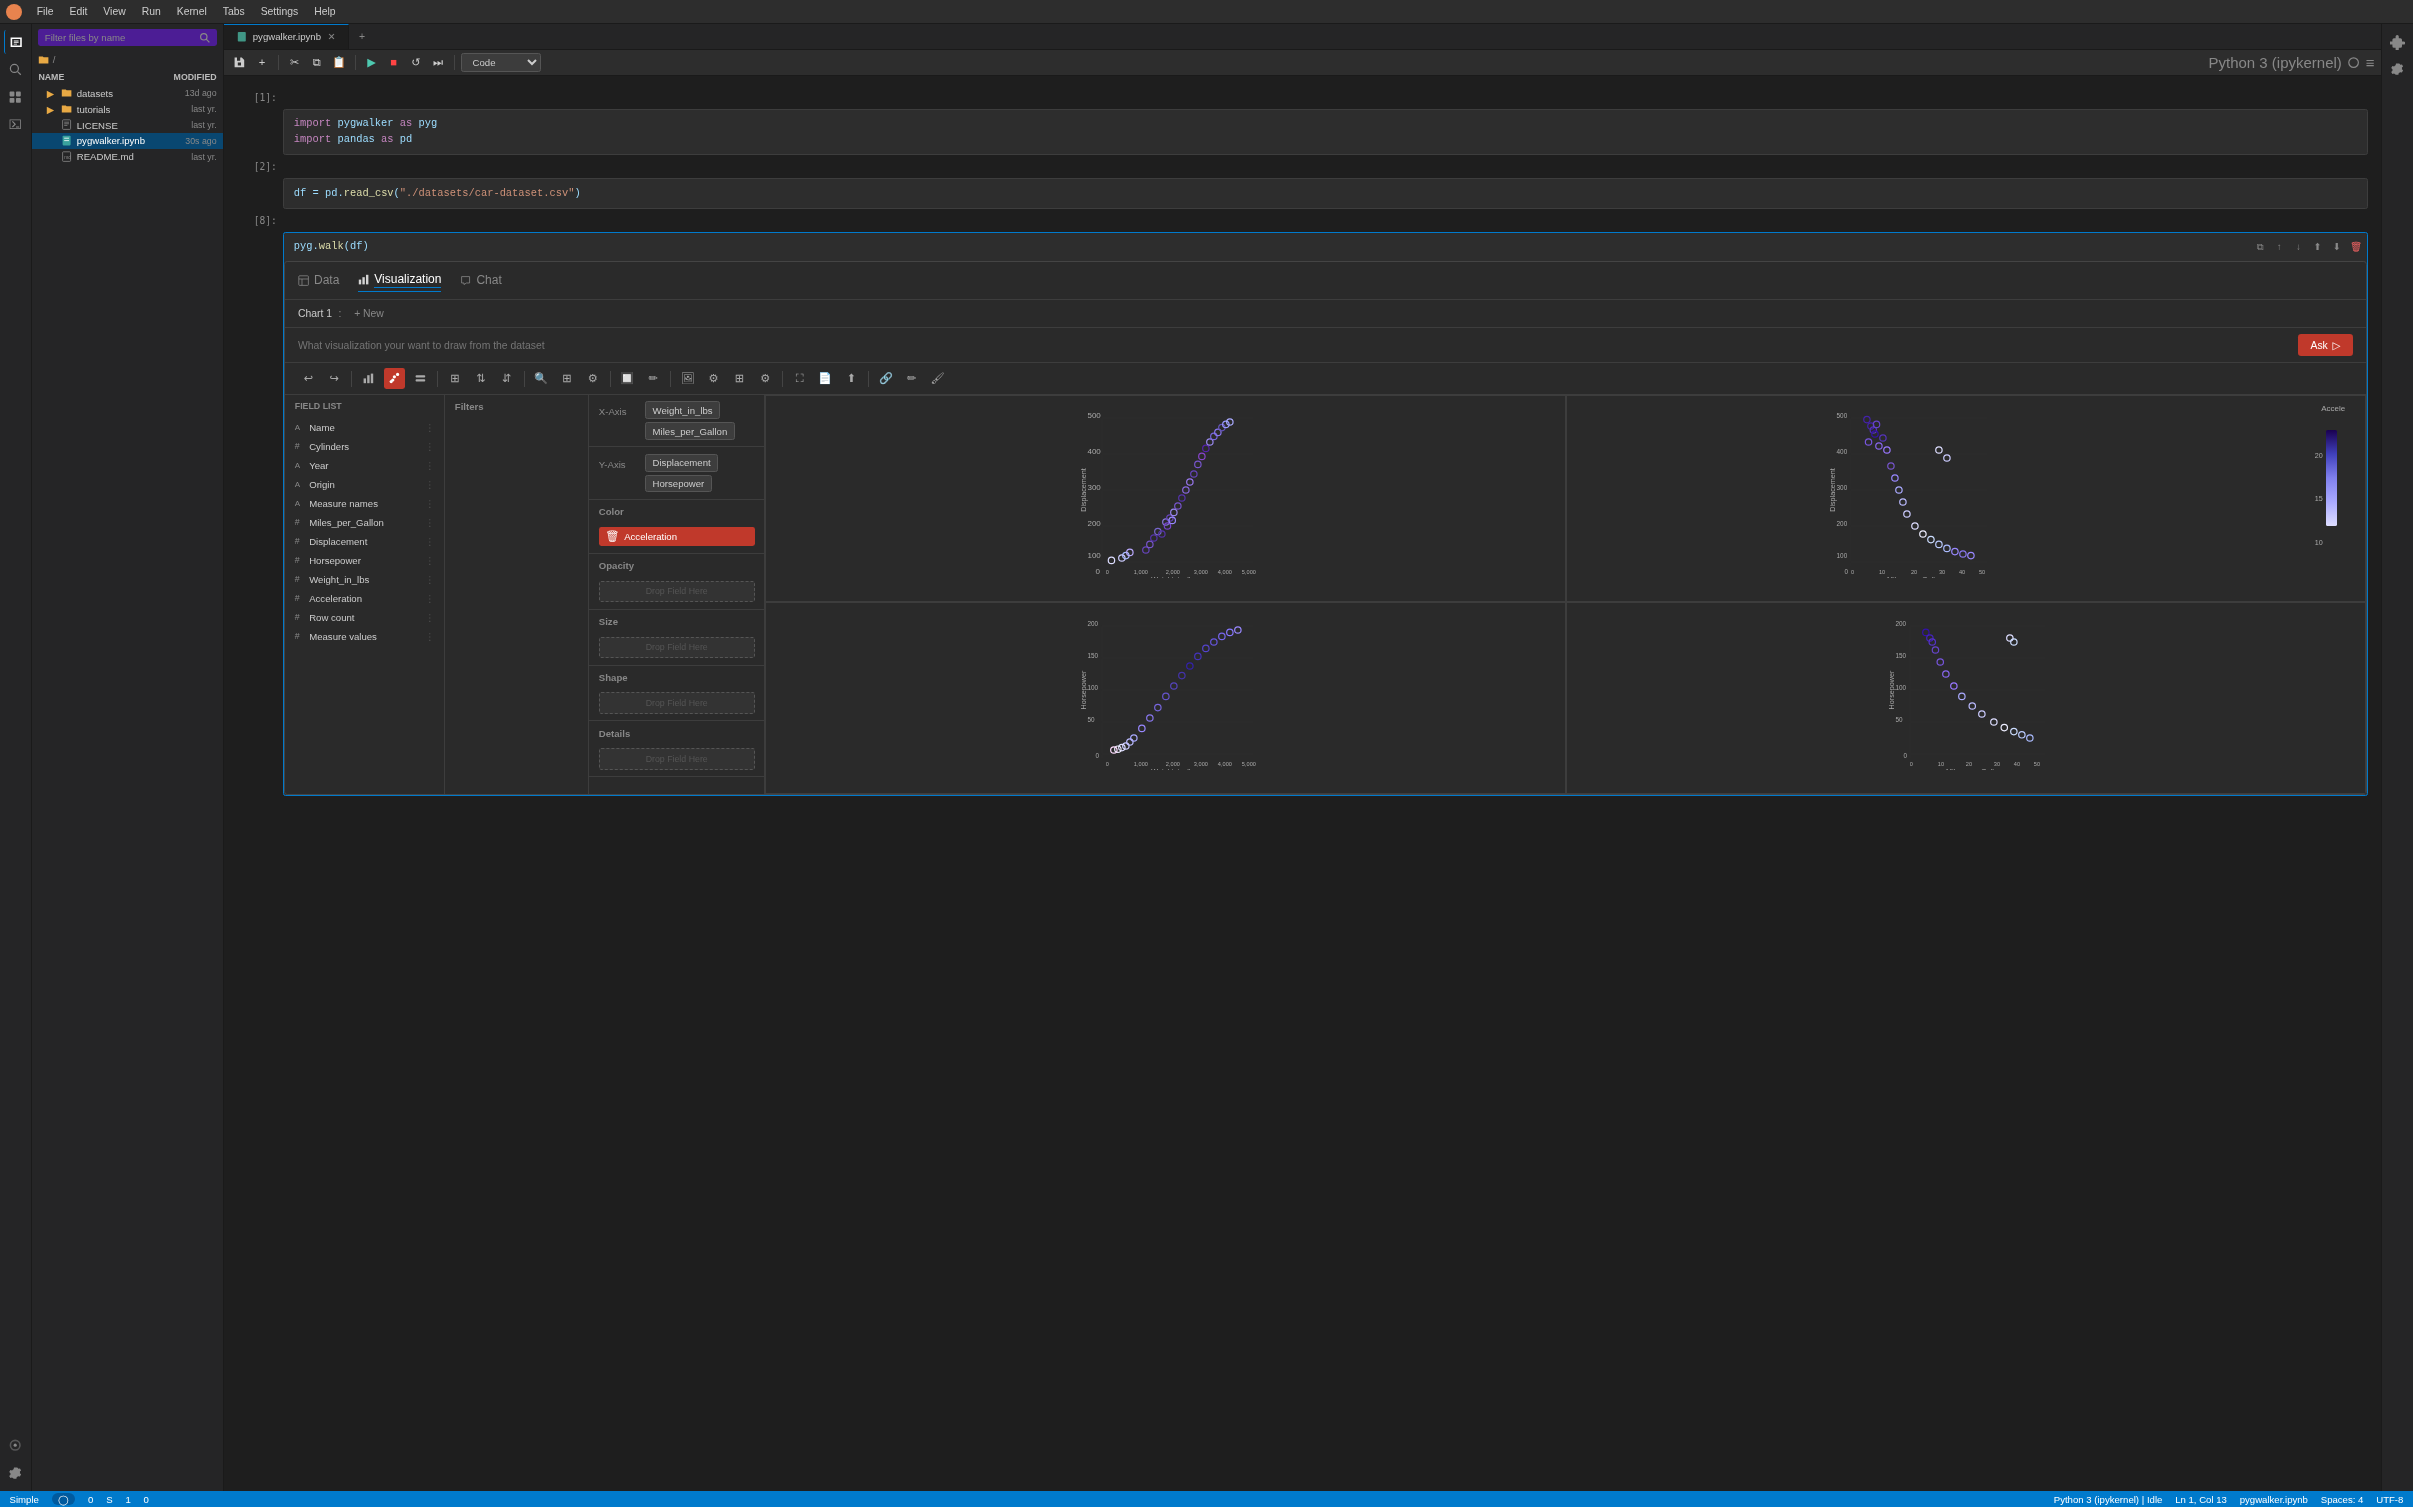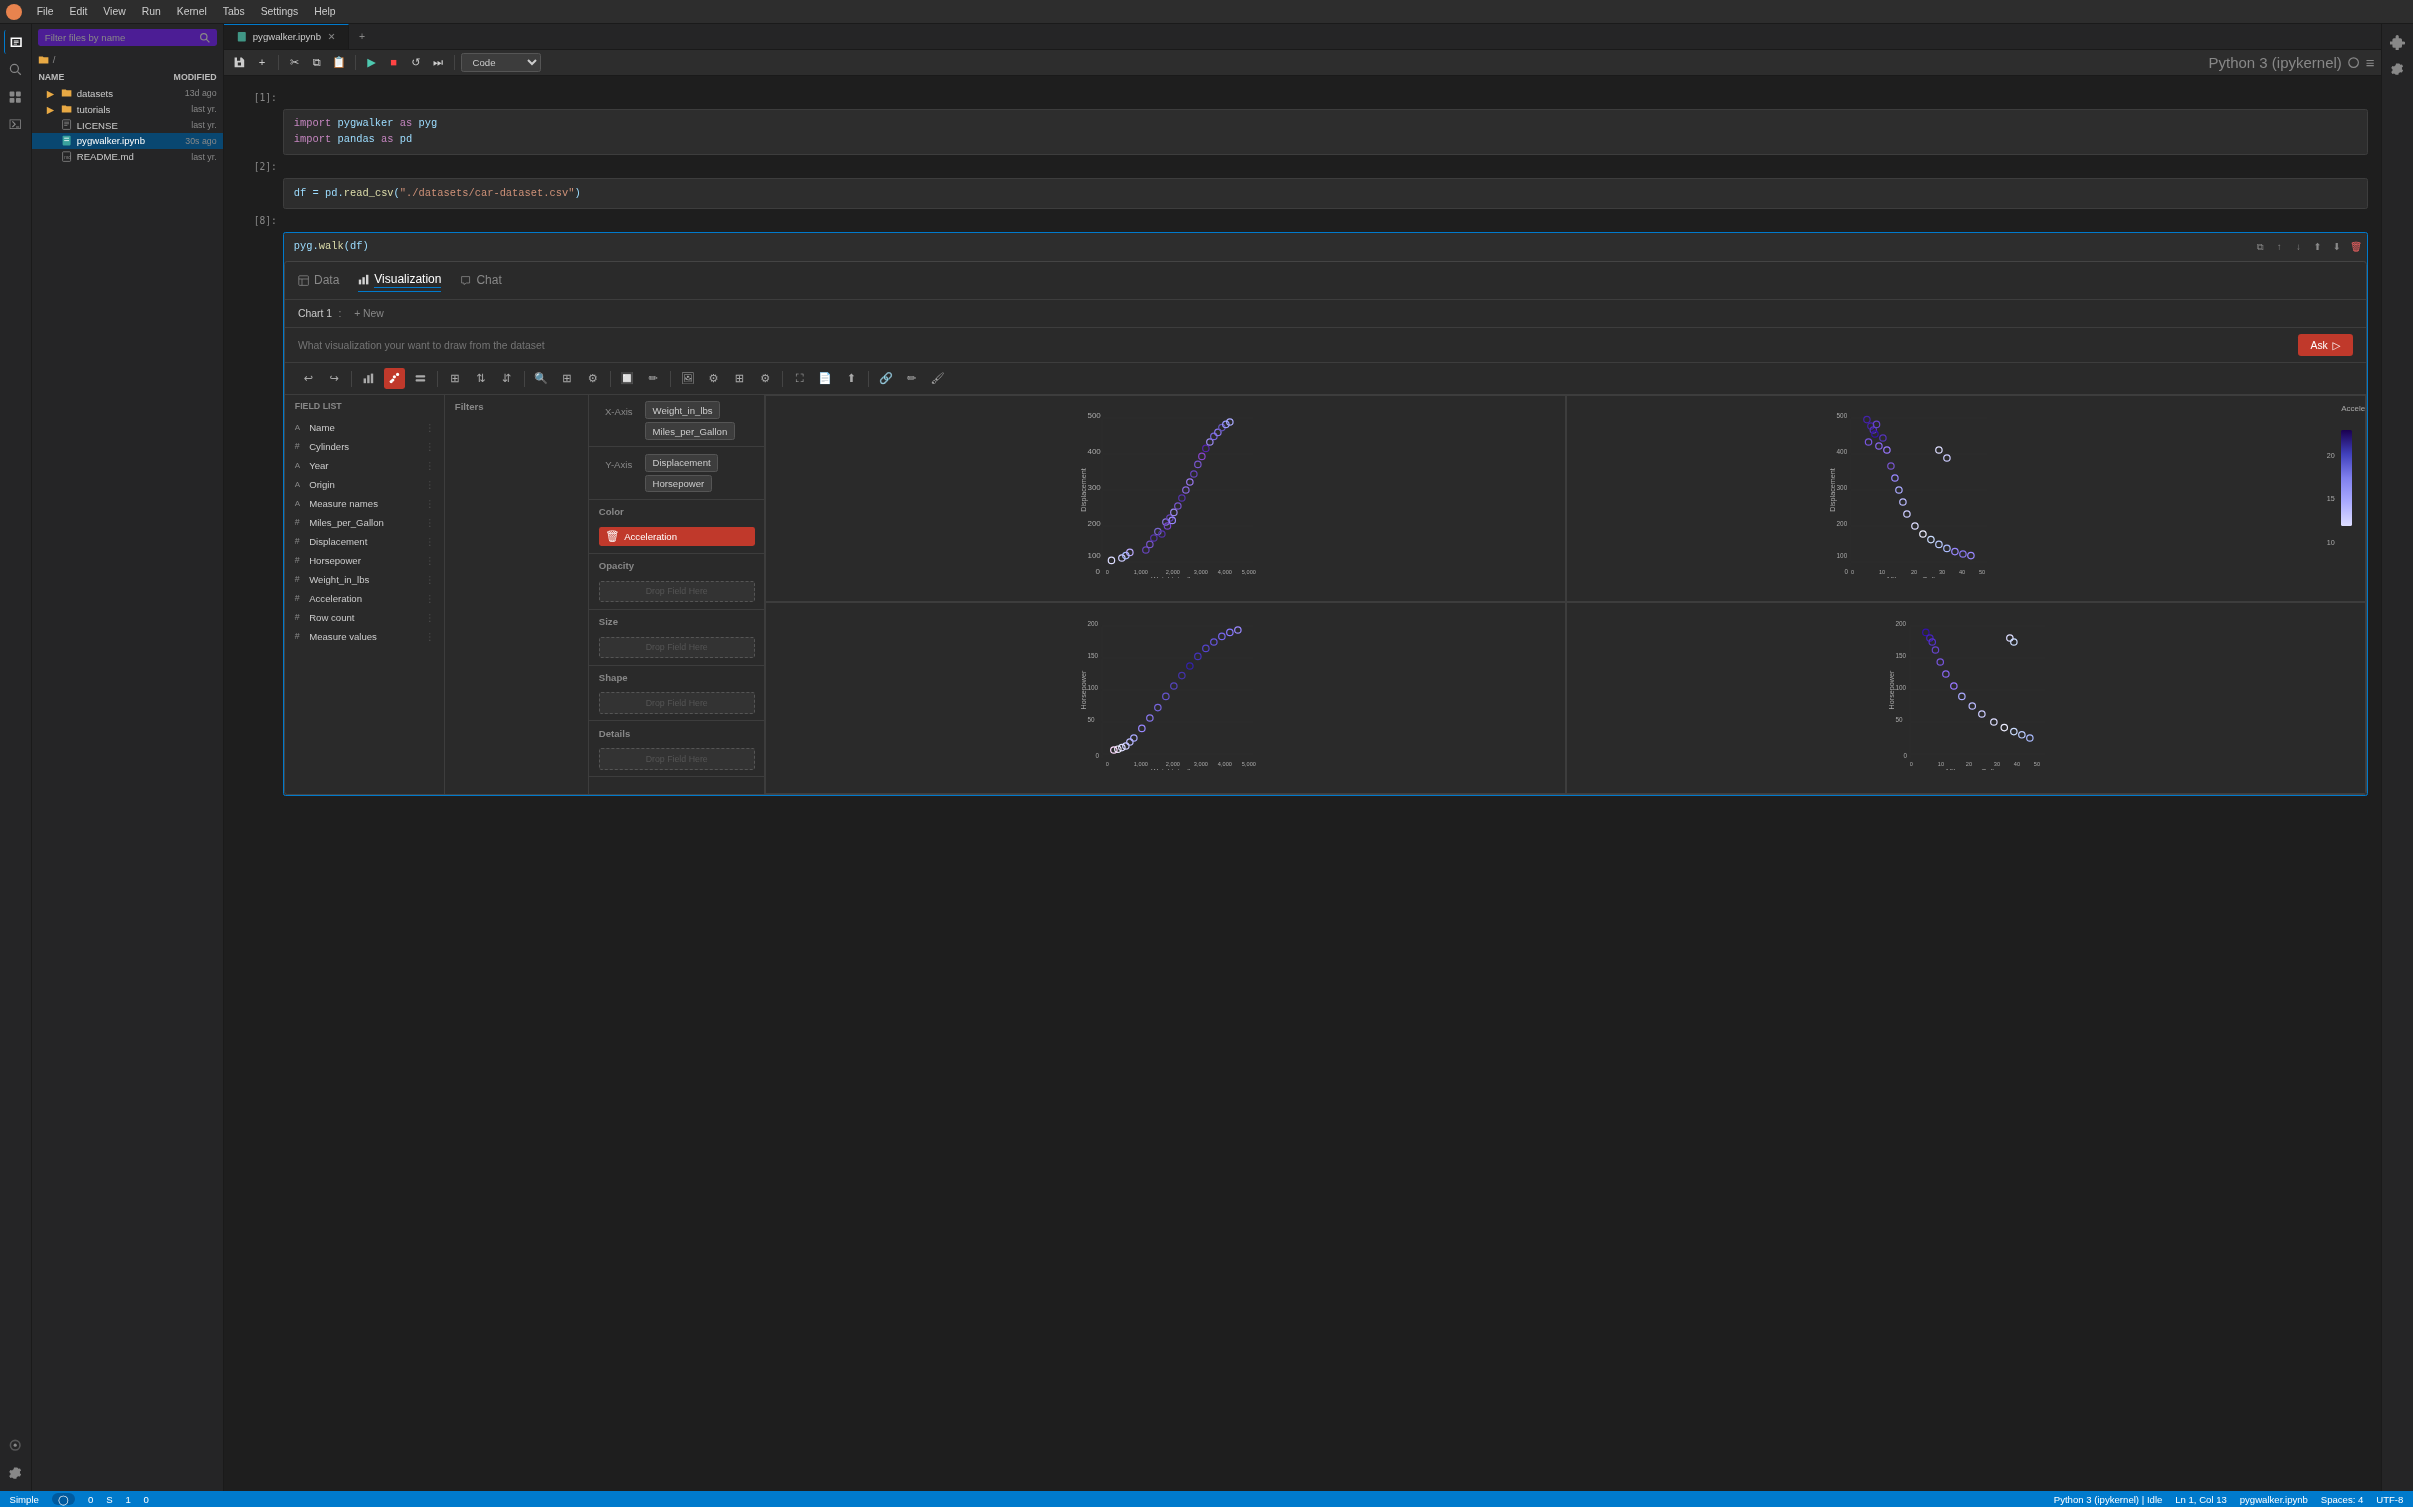--- a/index.html
+++ b/index.html
@@ -87,21 +87,21 @@
     .field-list { width: 160px; border-right: 0.8px solid #3d3d3d; overflow-y: auto; flex-shrink: 0; }
     .field-list-header { padding: 6.4px 9.6px; color: #888; font-size: 8.8px; font-weight: bold; text-transform: uppercase; }
     .field-item { display: flex; align-items: center; padding: 4px 9.6px; cursor: pointer; gap: 4.8px; font-size: 9.6px; color: #ccc; }
     .field-type { color: #888; font-size: 8.8px; width: 9.6px; }
     .field-name { flex: 1; }
     .field-menu { color: #555; cursor: pointer; }
 
     
     .filters-panel { width: 144px; border-right: 0.8px solid #3d3d3d; flex-shrink: 0; }
     .panel-title { padding: 6.4px 9.6px; font-size: 9.6px; color: #888; font-weight: bold; }
-    .axis-row { display: flex; align-items: flex-start; padding: 6.4px 9.6px; border-bottom: 0.8px solid #3d3d3d; gap: 6.4px; text-align: center; }
+    .axis-row { display: flex; align-items: flex-start; padding: 6.4px 9.6px; border-bottom: 0.8px solid #3d3d3d; gap: 6.4px; }
     .axis-label { color: #888; font-size: 9.6px; width: 40px; flex-shrink: 0; padding-top: 4.8px; }
     .axis-fields { display: flex; flex-wrap: wrap; gap: 3.2px; flex: 1; }
     .axis-tag { background: #3d3d3d; border: 0.8px solid #555; border-radius: 2.4px; padding: 2.4px 6.4px; font-size: 9.6px; color: #ccc; cursor: pointer; white-space: nowrap; }
     .encoding-section { border-bottom: 0.8px solid #3d3d3d; }
     .encoding-label { padding: 6.4px 9.6px; font-size: 9.6px; color: #888; font-weight: bold; }
     .encoding-drop { margin: 3.2px 9.6px 6.4px; background: #333; border: 0.8px dashed #555; border-radius: 2.4px; padding: 4.8px 9.6px; text-align: center; color: #555; font-size: 8.8px; }
     .color-field { margin: 3.2px 9.6px 6.4px; }
     .color-field-tag { display: flex; align-items: center; gap: 4.8px; background: #c0392b; border-radius: 2.4px; padding: 3.2px 6.4px; font-size: 9.6px; color: #fff; cursor: pointer; }
     .color-field-icon { font-size: 11.2px; }
 
@@ -594,21 +594,21 @@
                         <circle cx="118" cy="148" r="4" fill="none" stroke="#9988ff" stroke-width="1.5"></circle>
                         <circle cx="55" cy="195" r="4" fill="none" stroke="#ccccff" stroke-width="1.5"></circle>
                         <circle cx="60" cy="192" r="4" fill="none" stroke="#aabbff" stroke-width="1.5"></circle>
                         <circle cx="65" cy="188" r="4" fill="none" stroke="#bbaaff" stroke-width="1.5"></circle>
                         <circle cx="42" cy="198" r="4" fill="none" stroke="#ddddff" stroke-width="1.5"></circle>
                       </svg>
                     </div>
 
                     <div style="border:0.8px solid #3d3d3d;padding:6.4px;background:#2a2a2a;position:relative;">
                       
-                      <div style="position:absolute;right:0;top:8px;display:flex;flex-direction:column;align-items:flex-start;gap:17px;">
+                      <div style="position:absolute;right:20px;top:8px;display:flex;flex-direction:column;align-items:center;gap:17px;">
                         <span style="color:#aaa;font-size:8px;">Accele</span>
                         <div style="width:11.2px;height:96px;background:linear-gradient(to bottom,#1a0050,#4040bb,#8080ee,#aaaaff,#ddddff);border-radius:1.6px;margin-right:3.2px;"></div>
                         <div style="position:relative;right:14.4px;top:-92px;display:flex;flex-direction:column;justify-content:space-between;height:96px;">
                           <span style="color:#aaa;font-size:7.2px;">20</span>
                           <span style="color:#aaa;font-size:7.2px;">15</span>
                           <span style="color:#aaa;font-size:7.2px;">10</span>
                         </div>
                       </div>
                       <svg width="85%" height="176" viewBox="0 0 200 220" style="font-size:13px">
                         <text x="12" y="20" fill="#aaa" font-size="8">500</text>

